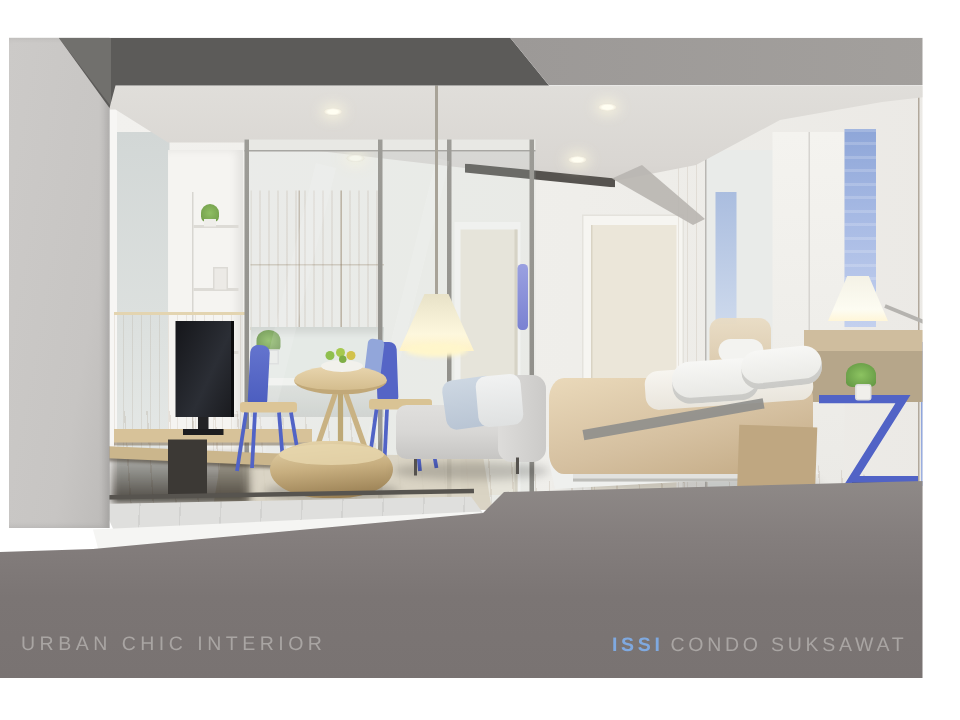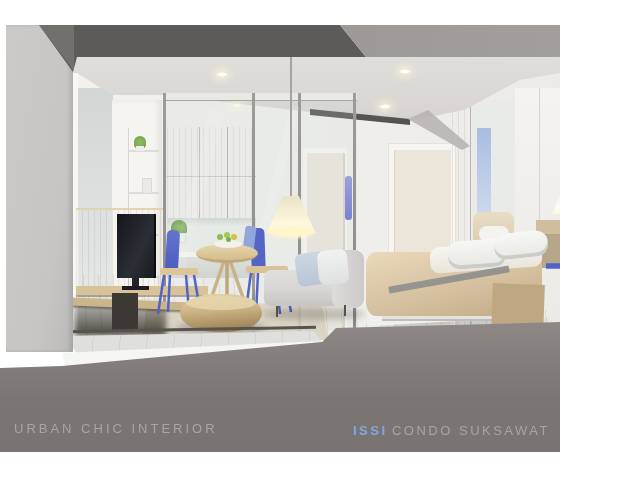--- a/index.html
+++ b/index.html
@@ -1,17 +1,17 @@
 <!DOCTYPE html>
 <html style="--accent-blue: #7fa9e0; --furniture-blue: #5163c6; --window-blue: #9db1e0; --footer-gray: #7b7574; --footer-text-gray: #a9a5a3; --band-dark: #5c5b59; --band-mid: #9c9997; --ceiling-gray: #d9d6d2; --wall-white: #f1f0ed; --left-wall-gray: #c7c5c3; --wood-cabinet: #d6c094; --wood-floor: #c9b289; --wood-wall-right: #d3c1a2; --bed-beige: #d5c0a0; --sofa-gray: #d8d7d5; --pouf-tan: #c7ae7f;"><head>
 <meta charset="utf-8">
 <style>
   html,body{margin:0;padding:0;background:#ffffff;}
-  .stage{position:relative;width:520px;height:480px;background:#ffffff;overflow:hidden;
-         font-family:"Liberation Sans",sans-serif;padding-left:40px;}
+  .stage{position:relative;width:615px;height:480px;background:#ffffff;overflow:hidden;
+         font-family:"Liberation Sans",sans-serif;}
   .abs{position:absolute;}
   
   .wall-base{background:linear-gradient(90deg,#f2f1ee 0%,#efeeea 55%,#ebe9e5 100%);}
   .wood{background:linear-gradient(180deg,var(--wood-cabinet,#d6c094),#c4ab80);}
   .grain{background-image:repeating-linear-gradient(90deg,rgba(110,80,45,.10) 0 1px,rgba(255,255,255,0) 1px 6px);}
   .floorwood{background:linear-gradient(180deg,#d8c49f 0%,var(--wood-floor,#c9b289) 45%,#ad9670 100%);
              background-blend-mode:multiply;}
   .plank{background-image:repeating-linear-gradient(86deg,rgba(110,75,40,.12) 0 1px,rgba(255,255,255,0) 1px 15px);}
   .shadow-soft{filter:blur(3px);}
   .txt-footer{font-size:13px;letter-spacing:3px;color:var(--footer-text-gray,#a9a5a3);}

